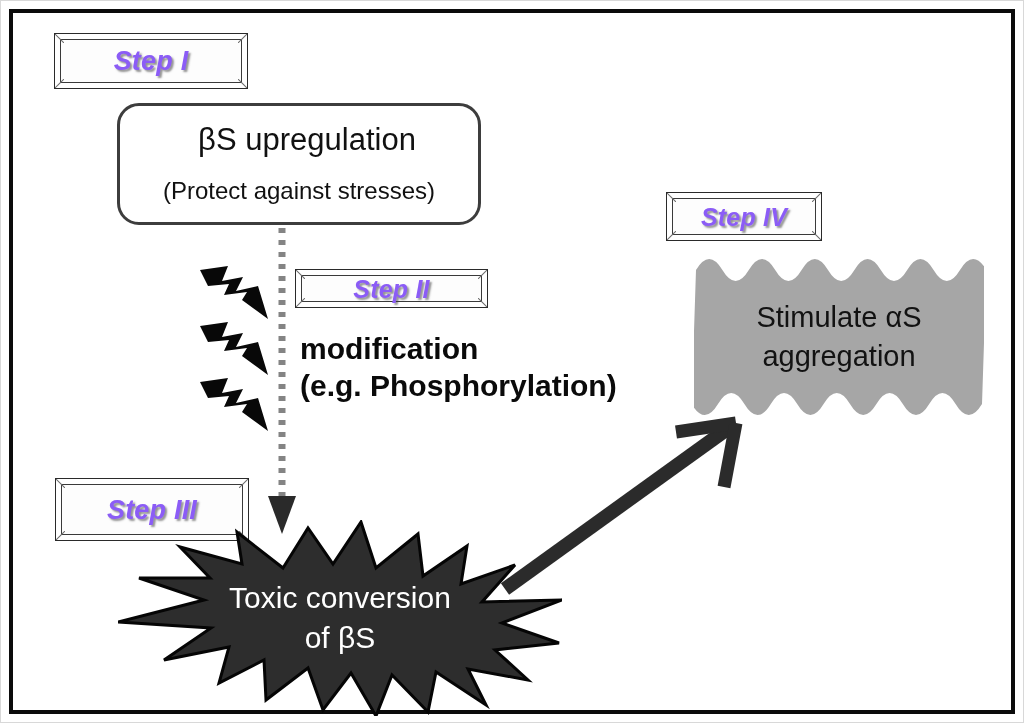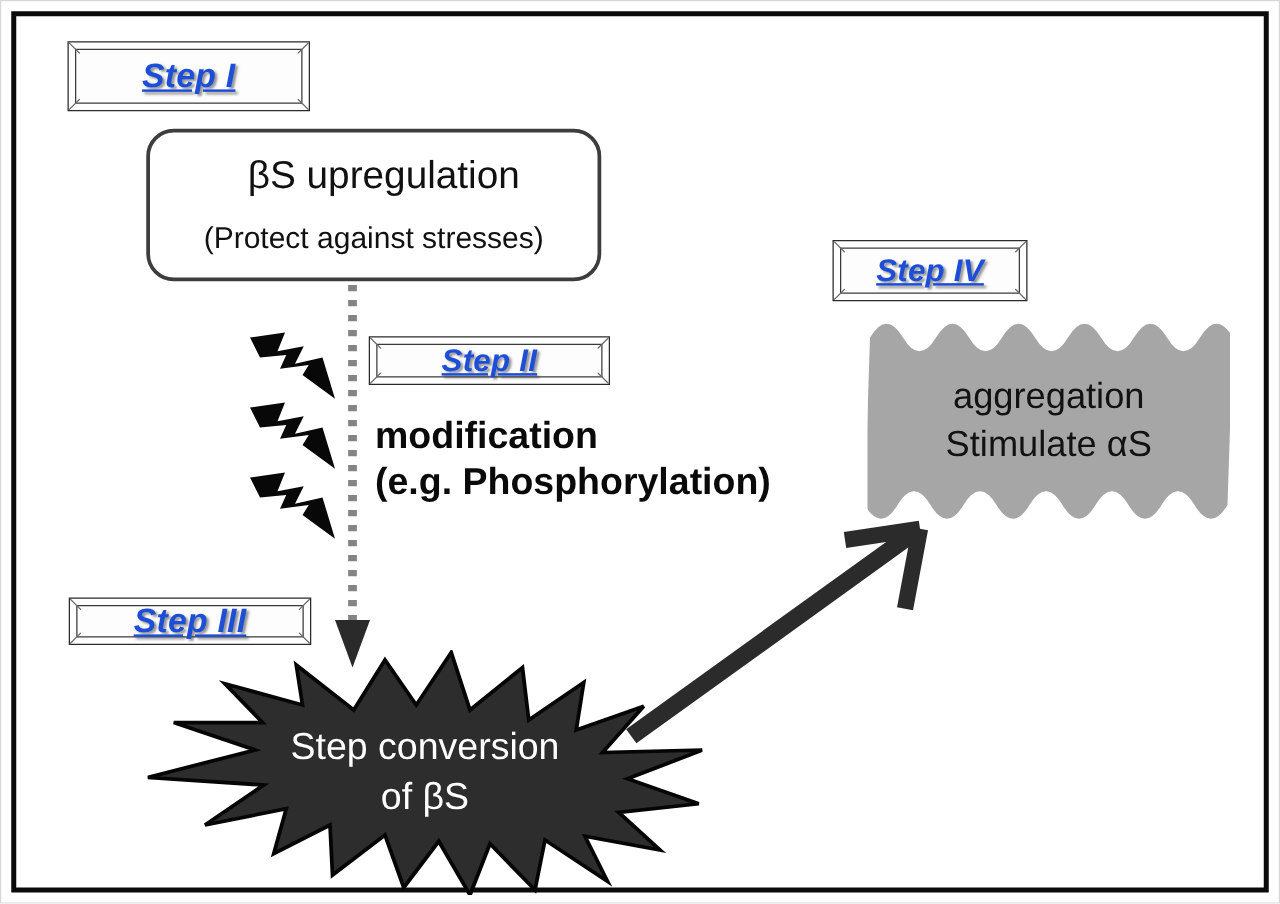--- a/index.html
+++ b/index.html
@@ -71,33 +71,32 @@
   .step-plaque .c-br::after { transform: rotate(45deg); }
 
   .step-label {
     position: absolute;
     left: 0; right: 0;
     top: 50%;
     transform: translateY(-50%);
     text-align: center;
     font-style: italic;
     font-weight: bold;
-    color: #1d4ed8;
+    color: #8b5cf6;
     letter-spacing: 0.2px;
     text-shadow: 2px 2px 2px rgba(60,60,60,0.55);
     white-space: nowrap;
-    text-decoration: underline;
   }
 
   
   #plaque-step1 { left: 54px;  top: 33px;  width: 194px; height: 56px; }
   #plaque-step1 .step-label { font-size: 27px; }
   #plaque-step2 { left: 295px; top: 269px; width: 193px; height: 39px; }
   #plaque-step2 .step-label { font-size: 25px; }
-  #plaque-step3 { left: 55px;  top: 478px; width: 194px; height: 38px; }
+  #plaque-step3 { left: 55px;  top: 478px; width: 194px; height: 63px; }
   #plaque-step3 .step-label { font-size: 27px; }
   #plaque-step4 { left: 666px; top: 192px; width: 156px; height: 49px; }
   #plaque-step4 .step-label { font-size: 25px; }
 
   
   #upregulation-box {
     position: absolute;
     left: 117px; top: 103px;
     width: 364px; height: 122px;
     box-sizing: border-box;
@@ -258,21 +257,21 @@
   </div>
 
   <svg id="starburst" viewBox="0 0 444 196">
     <polygon fill="#2d2d2d" stroke="#050505" stroke-width="3" stroke-linejoin="miter" points="165,48 190,8 215,44 243,2 258,48 300,14 305,56 349,26 343,64 397,45
               364,82 444,80 384,103 441,123 377,130 410,160 350,149 368,185 318,152
               310,192 274,155 258,196 233,153 205,190 190,148 148,180 146,140
               101,163 111,127 46,140 93,108 0,102 86,80 21,58 92,58 62,27 124,44
               119,12"></polygon>
   </svg>
   <div id="starburst-text">
-    <div>Step conversion</div>
+    <div>Toxic conversion</div>
     <div>of  βS</div>
   </div>
 
   <div class="step-plaque" id="plaque-step4">
     <div class="bevel"></div>
     <div class="corner c-tl"></div>
     <div class="corner c-tr"></div>
     <div class="corner c-bl"></div>
     <div class="corner c-br"></div>
     <div class="step-label">Step IV</div>
@@ -284,22 +283,22 @@
       q13.2,-22 26.4,0 q13.2,22 26.4,0 q13.2,-22 26.4,0 q13.2,22 26.4,0
       q13.2,-22 26.4,0 q13.2,22 26.4,0 q13.2,-22 26.4,0 q13.2,22 26.4,0
       q13.2,-22 26.4,0 q13.2,22 26.4,0 q13.2,-22 26.4,0
       L288,152
       q-13.2,22 -26.4,0 q-13.2,-22 -26.4,0 q-13.2,22 -26.4,0 q-13.2,-22 -26.4,0
       q-13.2,22 -26.4,0 q-13.2,-22 -26.4,0 q-13.2,22 -26.4,0 q-13.2,-22 -26.4,0
       q-13.2,22 -26.4,0 q-13.2,-22 -26.4,0 q-13.2,22 -26.4,0
       Z"></path>
   </svg>
   <div id="wavy-text">
+    <div>Stimulate αS</div>
     <div>aggregation</div>
-    <div>Stimulate αS</div>
   </div>
 
   <svg id="diagonal-arrow" viewBox="0 0 290 215">
     <g stroke="#2b2b2b" stroke-width="14" fill="none" stroke-linecap="butt">
       <line x1="25" y1="194" x2="250" y2="32"></line>
     </g>
     <g stroke="#2b2b2b" stroke-width="13" fill="none" stroke-linecap="butt">
       <line x1="256" y1="28" x2="196" y2="37"></line>
       <line x1="256" y1="28" x2="244" y2="92"></line>
     </g>

